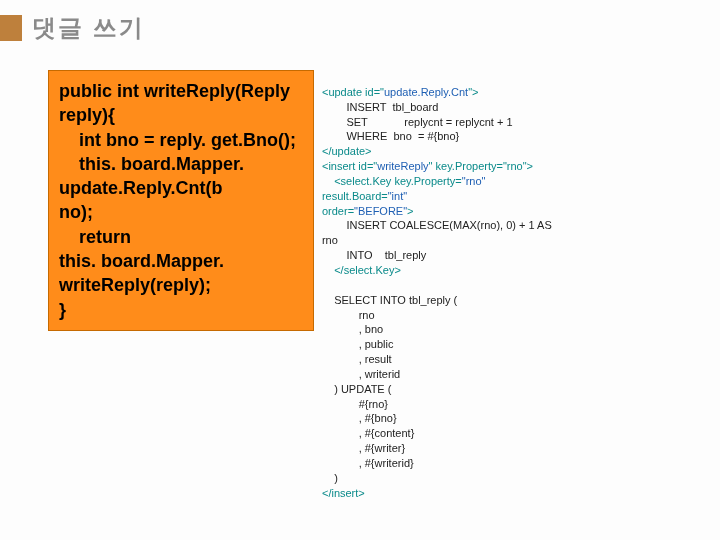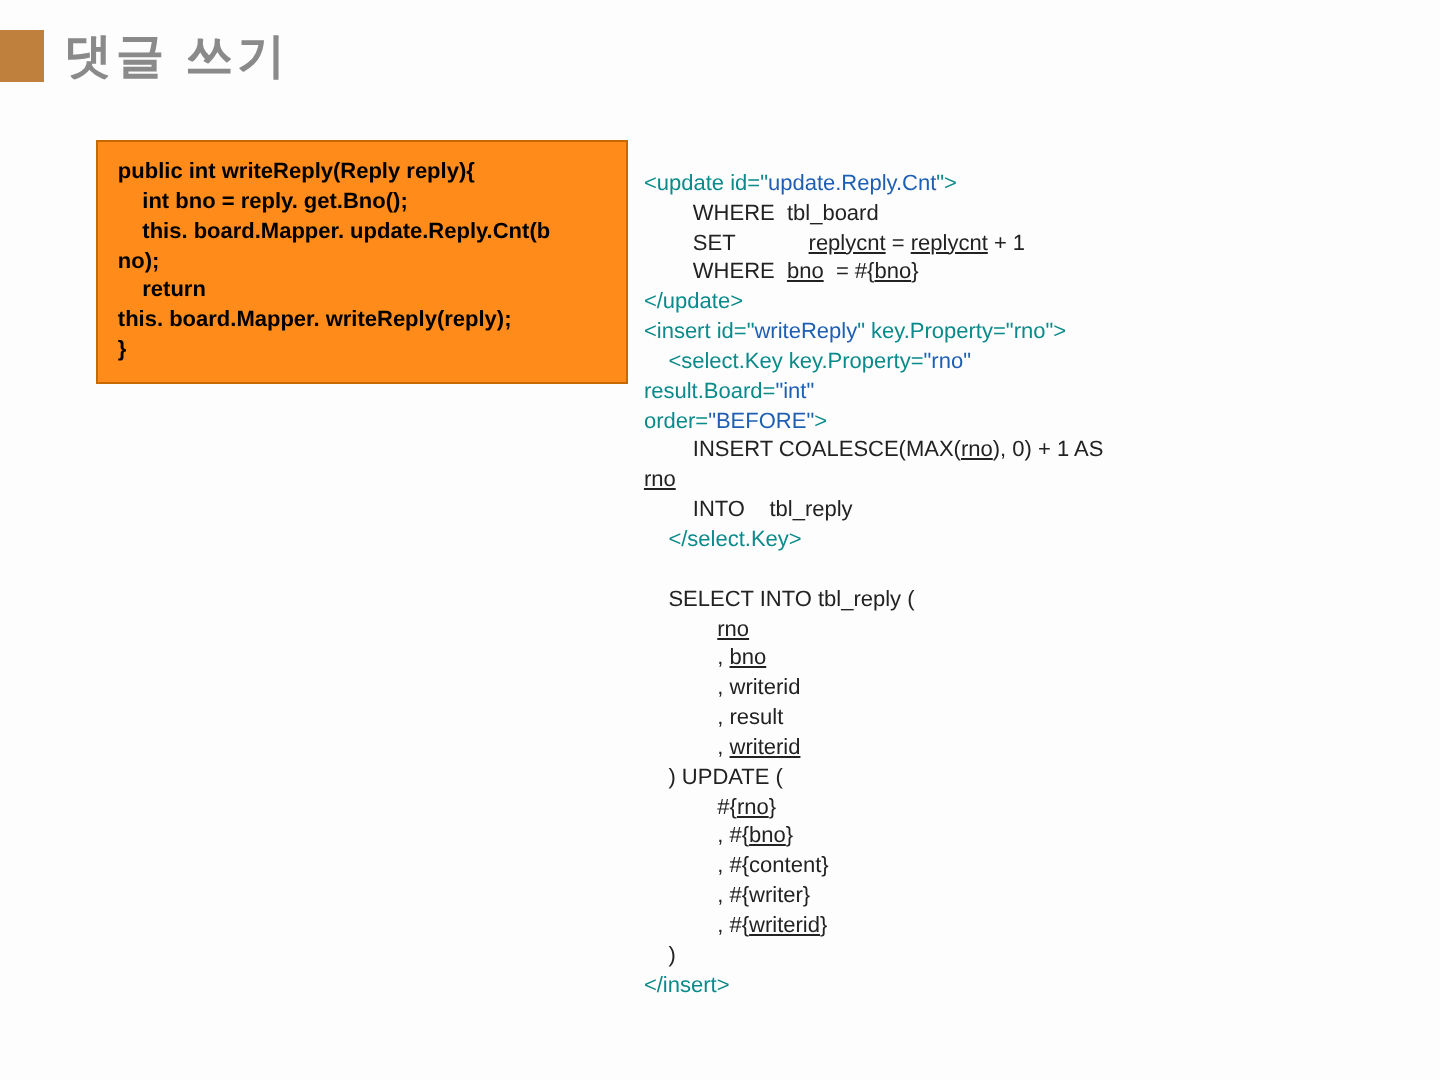--- a/index.html
+++ b/index.html
@@ -5,25 +5,25 @@
   html,body{margin:0;padding:0;width:720px;height:540px;background:#fdfdfd;font-family:"Malgun Gothic","Arial",sans-serif;color:#222;}
   .slide{position:relative;width:576px;height:540px;box-sizing:border-box;}
   .title-bar{position:absolute;left:0;top:12px;display:flex;align-items:center;}
   .title-block{width:22px;height:26px;background:#b36a1a;opacity:0.85;margin-right:10px;}
   .title-text{font-size:24px;letter-spacing:2px;color:#8a8a8a;font-weight:600;}
   .content{position:absolute;left:22px;right:10px;top:70px;}
   .top-line{font-size:15px;margin-left:30px;margin-bottom:18px;}
   .bullet-icon{display:inline-block;width:10px;height:10px;border:1px solid #888;border-radius:50%;margin-right:8px;position:relative;top:1px;}
   .bullet-icon::after{content:"";position:absolute;left:2px;top:2px;width:4px;height:4px;border-radius:50%;background:#888;}
   .row{display:flex;align-items:flex-start;}
-  .code-box{background:#ff8c1a;color:#000;font-family:"Arial",sans-serif;font-size:11px;font-weight:bold;line-height:1.35;padding:8px 10px;width:320px;border:1px solid #c66a00;white-space:pre-wrap;}
+  .code-box{background:#ff8c1a;color:#000;font-family:"Arial",sans-serif;font-size:18px;font-weight:bold;line-height:1.35;padding:8px 10px;width:320px;border:1px solid #c66a00;white-space:pre-wrap;}
   .xml-box{font-family:"Arial",sans-serif;font-size:11px;line-height:1.35;margin-left:8px;width:320px;white-space:pre-wrap;}
   .c-blue{color:#1e5fb3;}
   .c-teal{color:#0a8a8a;}
-  .u{text-decoration:underline;}
+  .u{}
 </style>
 </head>
 <body>
 
 <div class="slide">
 
   <div class="title-bar">
     <div class="title-block"></div>
     <div class="title-text">댓글 쓰기</div>
   </div>
@@ -37,35 +37,35 @@
       <div class="code-box">public int writeReply(Reply reply){
     int bno = reply. get.Bno();
     this. board.Mapper. update.Reply.Cnt(b
 no);
     return
 this. board.Mapper. writeReply(reply);
 }</div>
 
       <div class="xml-box">
 <span class="c-teal">&lt;update id="</span><span class="c-blue">update.Reply.Cnt</span><span class="c-teal">"&gt;</span>
-<span>        WHERE  tbl_board</span>
+<span>        INSERT  tbl_board</span>
 <span>        SET            </span><span class="u">replycnt</span><span> = </span><span class="u">replycnt</span><span> + 1</span>
 <span>        WHERE  </span><span class="u">bno</span><span>  = #{</span><span class="u">bno</span><span>}</span>
 <span class="c-teal">&lt;/update&gt;</span>
 <span class="c-teal">&lt;insert id="</span><span class="c-blue">writeReply</span><span class="c-teal">" key.Property="rno"&gt;</span>
 <span class="c-teal">    &lt;select.Key key.Property=</span><span class="c-blue">"rno"</span><span class="c-teal"> result.Board=</span><span class="c-blue">"int"</span>
 <span class="c-teal">order=</span><span class="c-blue">"BEFORE"</span><span class="c-teal">&gt;</span>
 <span>        INSERT COALESCE(MAX(</span><span class="u">rno</span><span>), 0) + 1 AS </span><span class="u">rno</span>
 <span>        INTO    tbl_reply</span>
 <span class="c-teal">    &lt;/select.Key&gt;</span>
 <span></span>
 <span>    SELECT INTO tbl_reply (</span>
 <span>            </span><span class="u">rno</span>
 <span>            , </span><span class="u">bno</span>
-<span>            , writerid</span>
+<span>            , public</span>
 <span>            , result</span>
 <span>            , </span><span class="u">writerid</span>
 <span>    ) UPDATE (</span>
 <span>            #{</span><span class="u">rno</span><span>}</span>
 <span>            , #{</span><span class="u">bno</span><span>}</span>
 <span>            , #{content}</span>
 <span>            , #{writer}</span>
 <span>            , #{</span><span class="u">writerid</span><span>}</span>
 <span>    )</span>
 <span class="c-teal">&lt;/insert&gt;</span>

